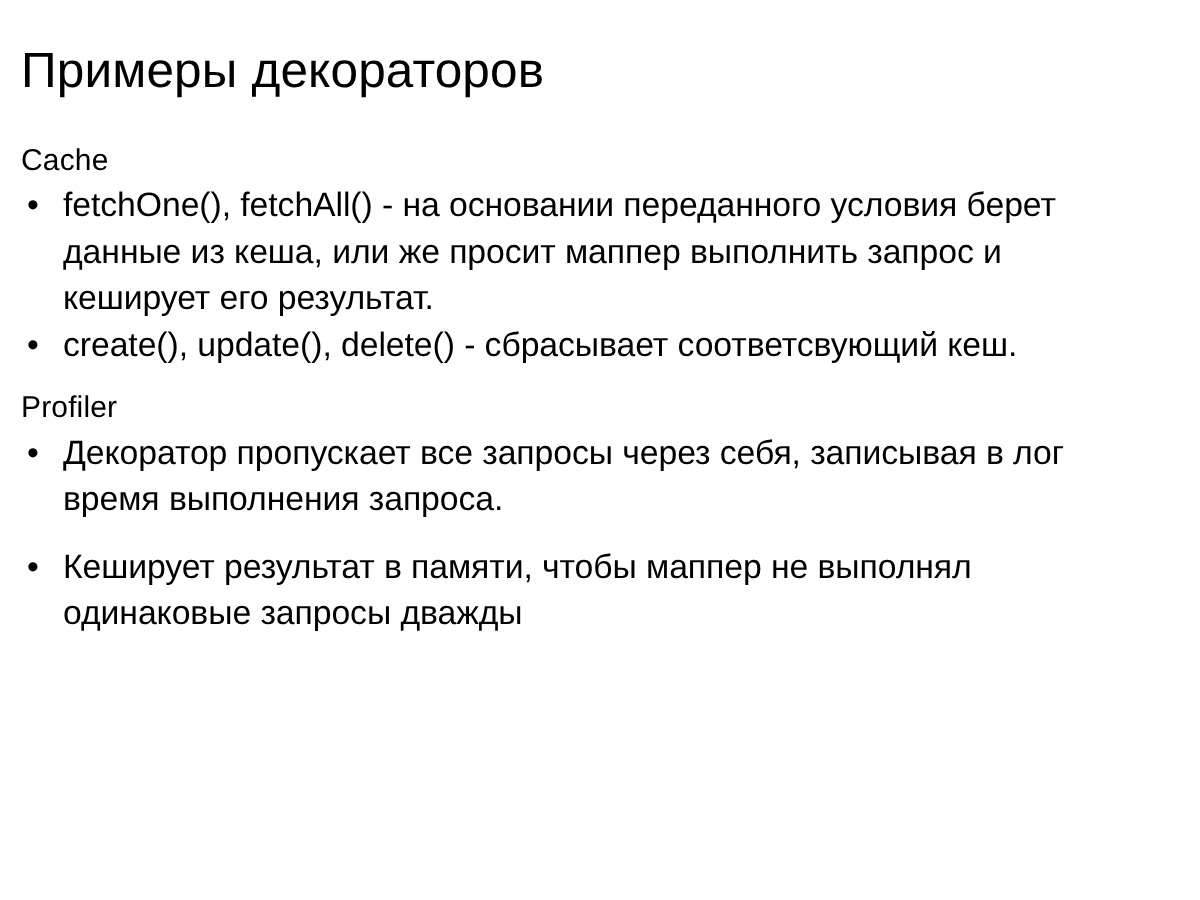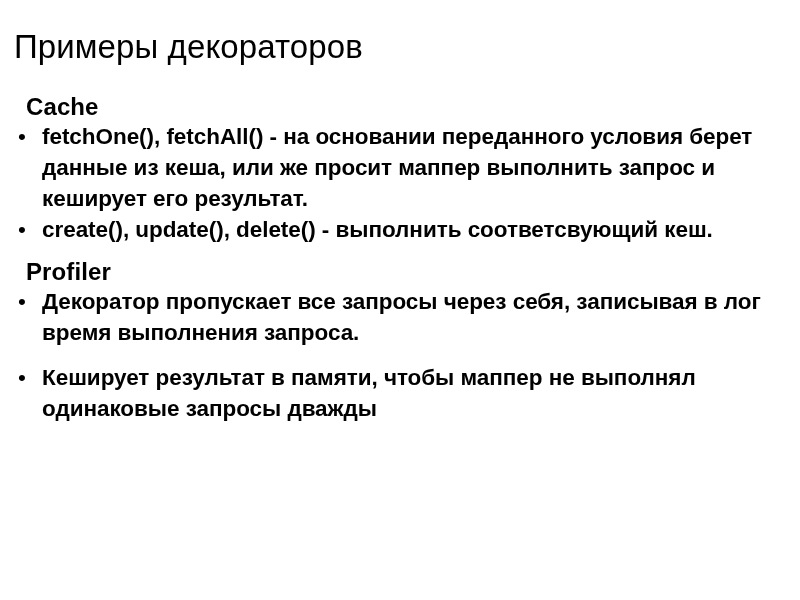--- a/index.html
+++ b/index.html
@@ -47,24 +47,24 @@
   .section {
     margin: 0;
   }
 
   .section + .section {
     margin-top: 14px;
   }
 
   .section-heading {
     margin: 0 0 1px 0;
-    padding-left: 26px;
-    font-size: 24px;
+    padding-left: 14px;
+    font-size: 20px;
     line-height: 26px;
-    font-weight: bold;
+    font-weight: normal;
     letter-spacing: 0.1px;
   }
 
   .bullet-list {
     list-style: none;
     margin: 0;
     padding: 0;
   }
 
   .bullet-item {
@@ -82,42 +82,41 @@
     left: 18px;
     top: 0;
     width: 12px;
     font-size: 22.5px;
     line-height: 31px;
     text-align: left;
   }
 
   .bullet-text {
     display: block;
-    font-weight: bold;
   }
 </style>
 </head>
 <body>
 
 <div class="slide">
 
   <h1 class="slide-title">Примеры декораторов</h1>
 
   <div class="body">
 
     <div class="section">
       <div class="section-heading">Cache</div>
       <ul class="bullet-list">
         <li class="bullet-item">
           <span class="bullet-marker">•</span>
           <span class="bullet-text">fetchOne(), fetchAll() - на основании переданного условия берет данные из кеша, или же просит маппер выполнить запрос и кеширует его результат.</span>
         </li>
         <li class="bullet-item">
           <span class="bullet-marker">•</span>
-          <span class="bullet-text">create(), update(), delete() - выполнить соответсвующий кеш.</span>
+          <span class="bullet-text">create(), update(), delete() - сбрасывает соответсвующий кеш.</span>
         </li>
       </ul>
     </div>
 
     <div class="section">
       <div class="section-heading">Profiler</div>
       <ul class="bullet-list">
         <li class="bullet-item">
           <span class="bullet-marker">•</span>
           <span class="bullet-text">Декоратор пропускает все запросы через себя, записывая в лог время выполнения запроса.</span>

